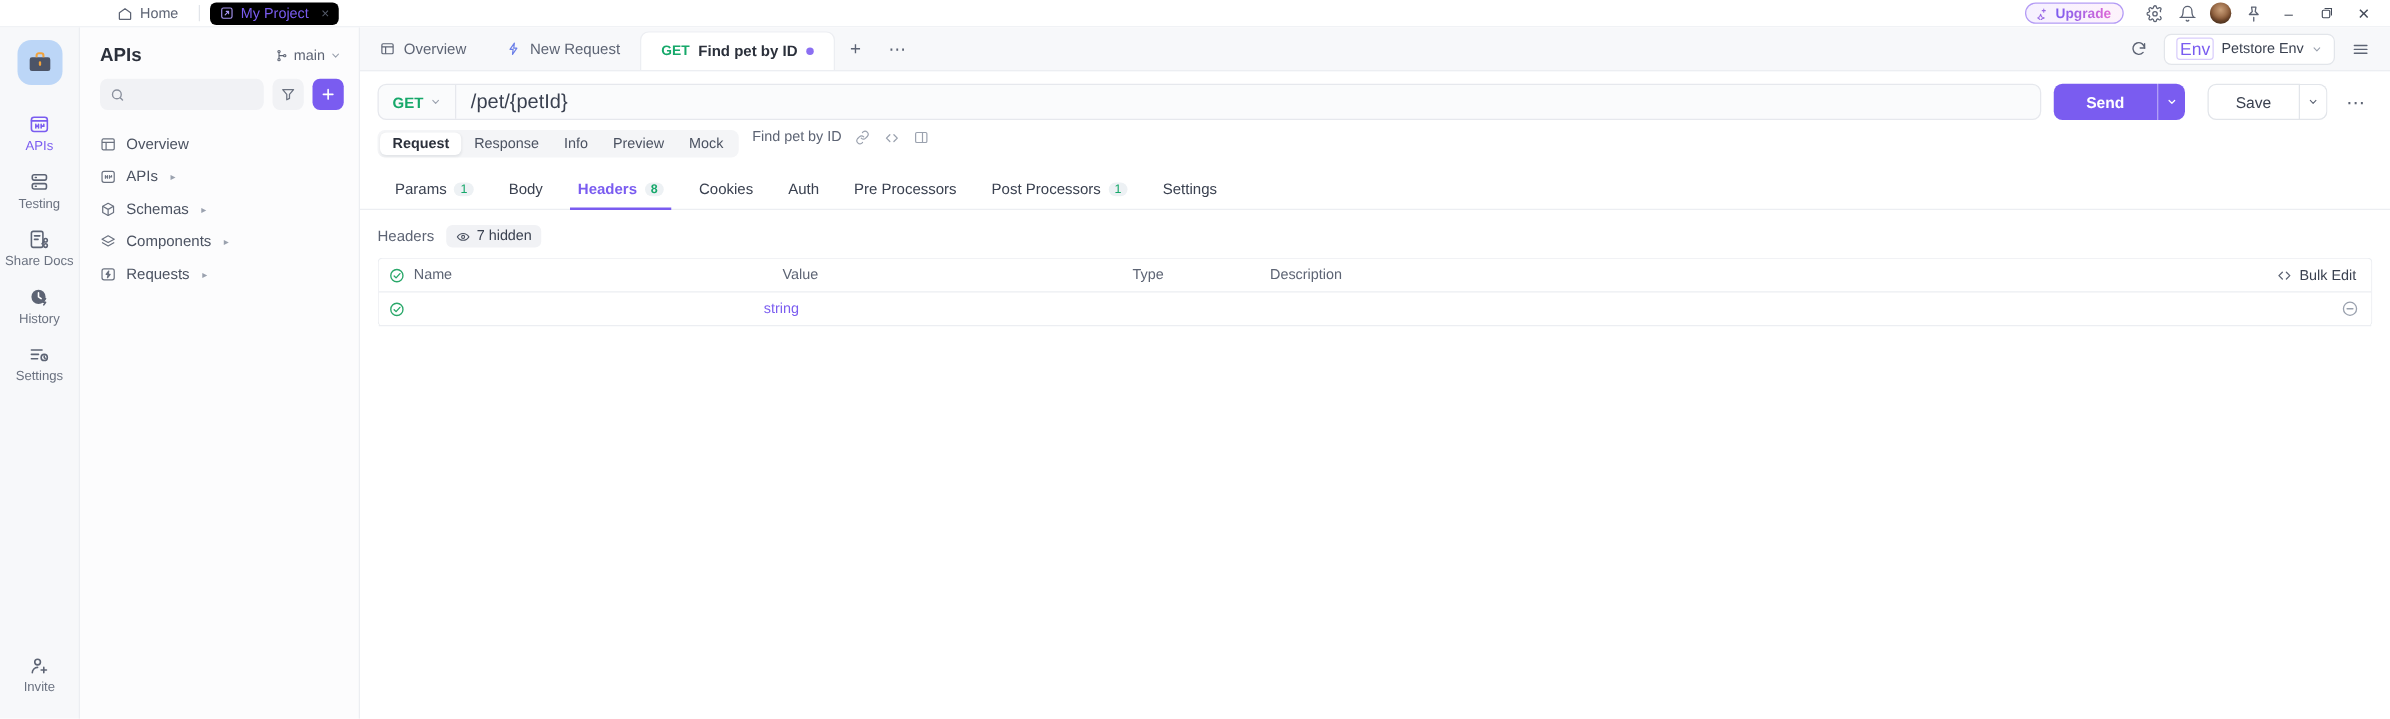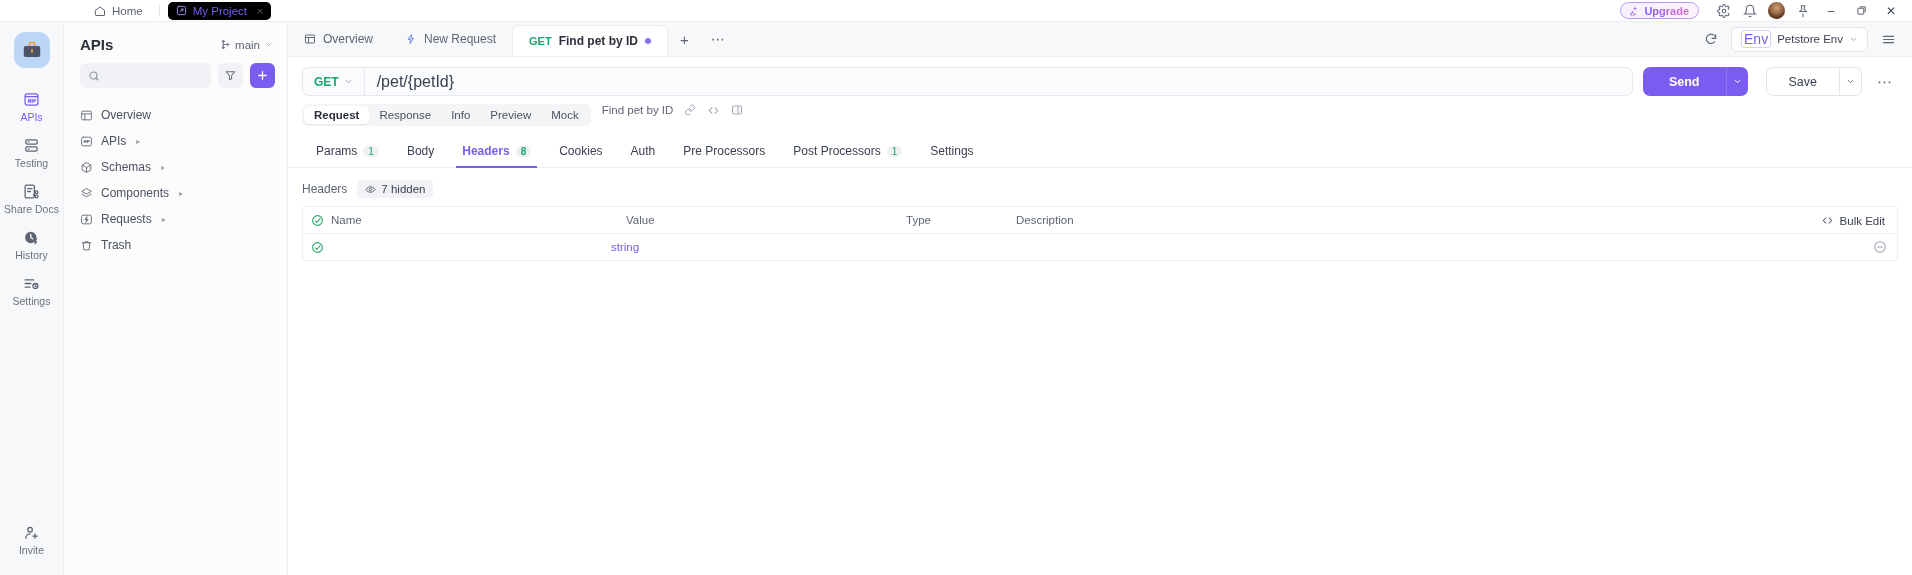--- a/index.html
+++ b/index.html
@@ -472,28 +472,20 @@
       <div class="sb-nav-item">
         <span>
           <svg width="13" height="13" viewBox="0 0 24 24" fill="none" stroke="#6b7280" stroke-width="1.8" stroke-linejoin="round">
               <rect x="3" y="4" width="18" height="16" rx="3"></rect>
               <path d="M13 7l-4 5h3l-1 5 4-5h-3z"></path>
             </svg>
         </span>
         <span>Requests</span>
         <span class="caret">▸</span>
       </div>
-      <div class="sb-nav-item">
-        <span>
-          <svg width="13" height="13" viewBox="0 0 24 24" fill="none" stroke="#6b7280" stroke-width="1.8" stroke-linecap="round">
-              <path d="M4 7h16M9 7V5h6v2M6 7l1 13h10l1-13"></path>
-            </svg>
-        </span>
-        <span>Trash</span>
-      </div>
     </div>
   </div>
 
   <div class="main">
 
     <div class="tabbar">
       <div class="tb-item">
         <span>
           <svg width="12" height="12" viewBox="0 0 24 24" fill="none" stroke="#5d6474" stroke-width="1.9">
               <rect x="3" y="4" width="18" height="16" rx="2"></rect>

